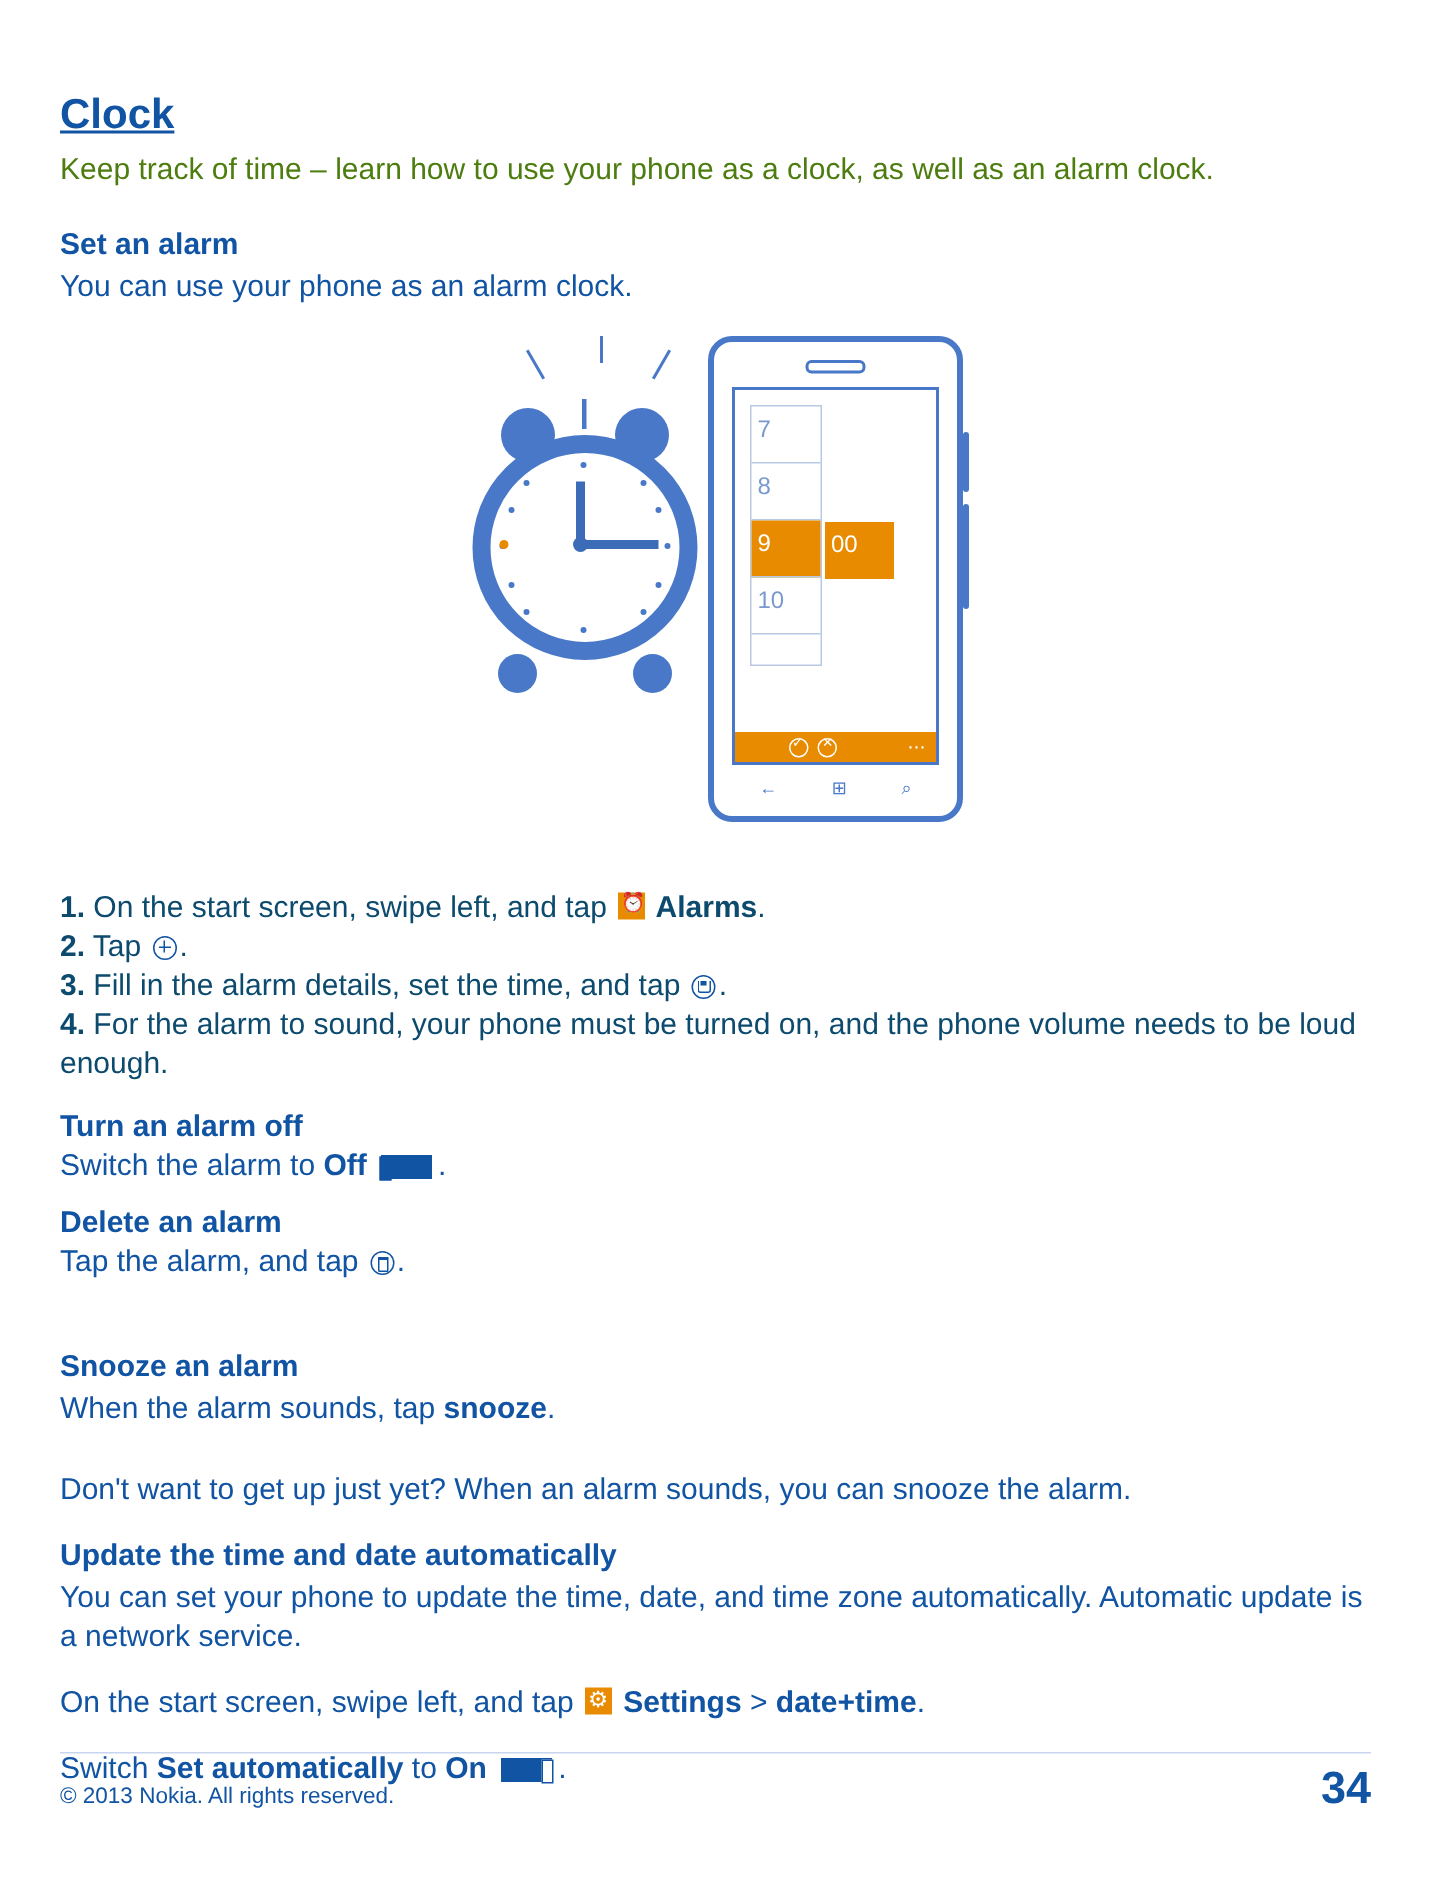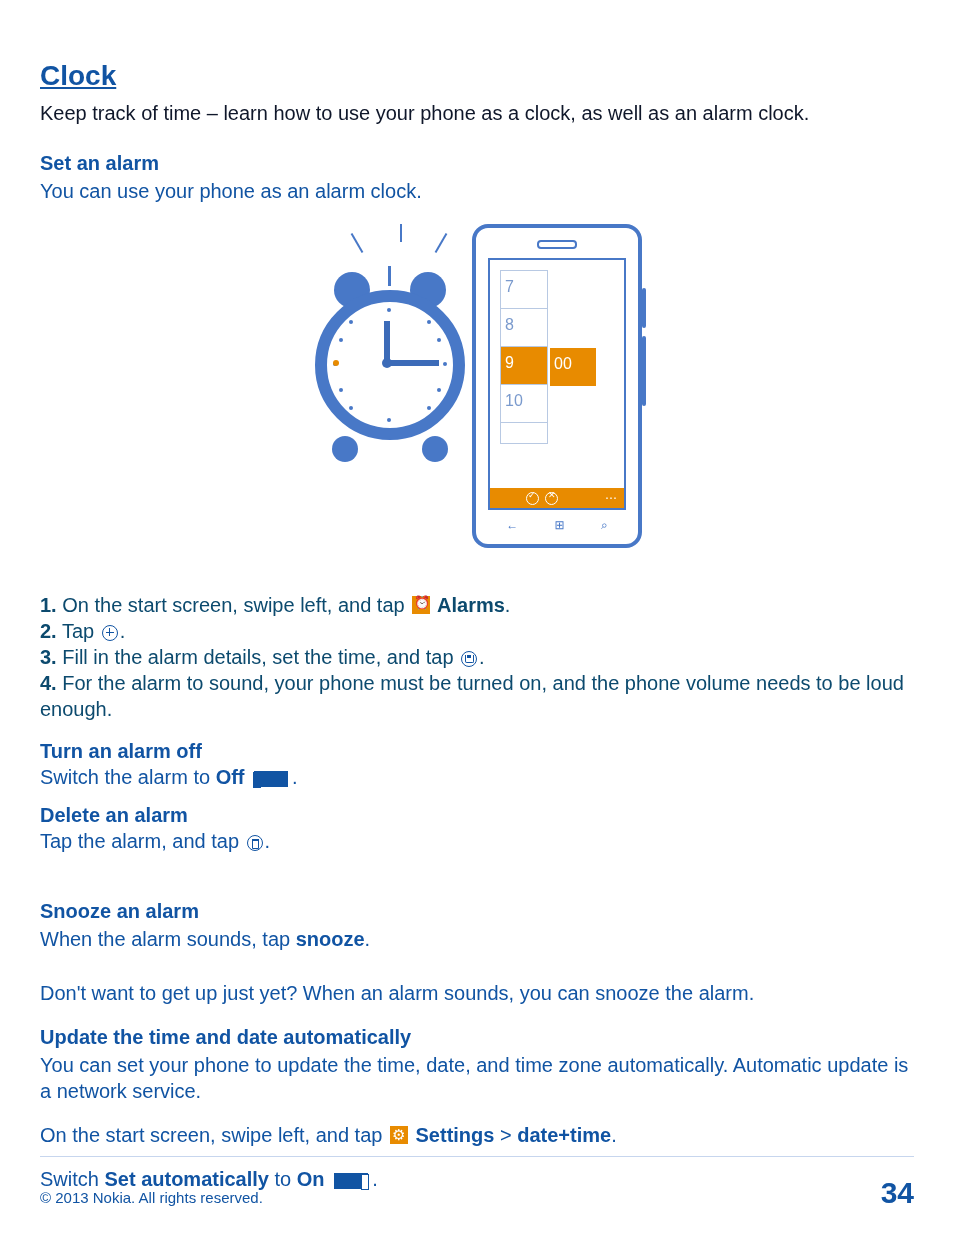--- a/index.html
+++ b/index.html
@@ -22,21 +22,21 @@
     position: relative;
   }
   h1.title {
     color: #1154a3;
     font-size: 28px;
     font-weight: 700;
     margin: 0 0 6px 0;
     text-decoration: underline;
   }
   .body-text {
-    color: #0f172a;
+    color: #4d7c0f;
     margin: 0 0 24px 0;
   }
   h2.subhead {
     color: #1154a3;
     font-size: 20px;
     font-weight: 700;
     margin: 0 0 2px 0;
   }
   .tight { margin-bottom: 2px; }
   .para {
@@ -361,21 +361,21 @@
     font-size: 12px;
     letter-spacing: 1px;
   }
 
   .footer {
     position: absolute;
     left: 40px;
     right: 40px;
     bottom: 46px;
     border-top: 1px solid #c7d6ee;
-    padding-top: 16px;
+    padding-top: 4px;
     display: flex;
     justify-content: space-between;
     align-items: baseline;
     color: #1154a3;
     font-size: 15px;
   }
   .page-num {
     font-size: 30px;
     font-weight: 700;
     color: #1154a3;

